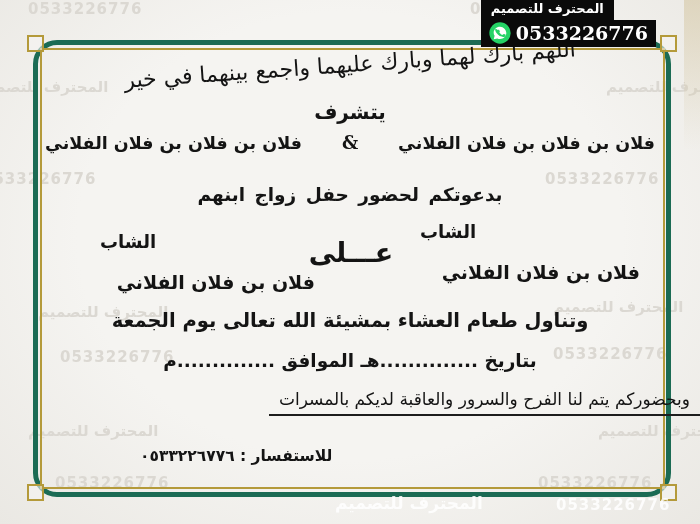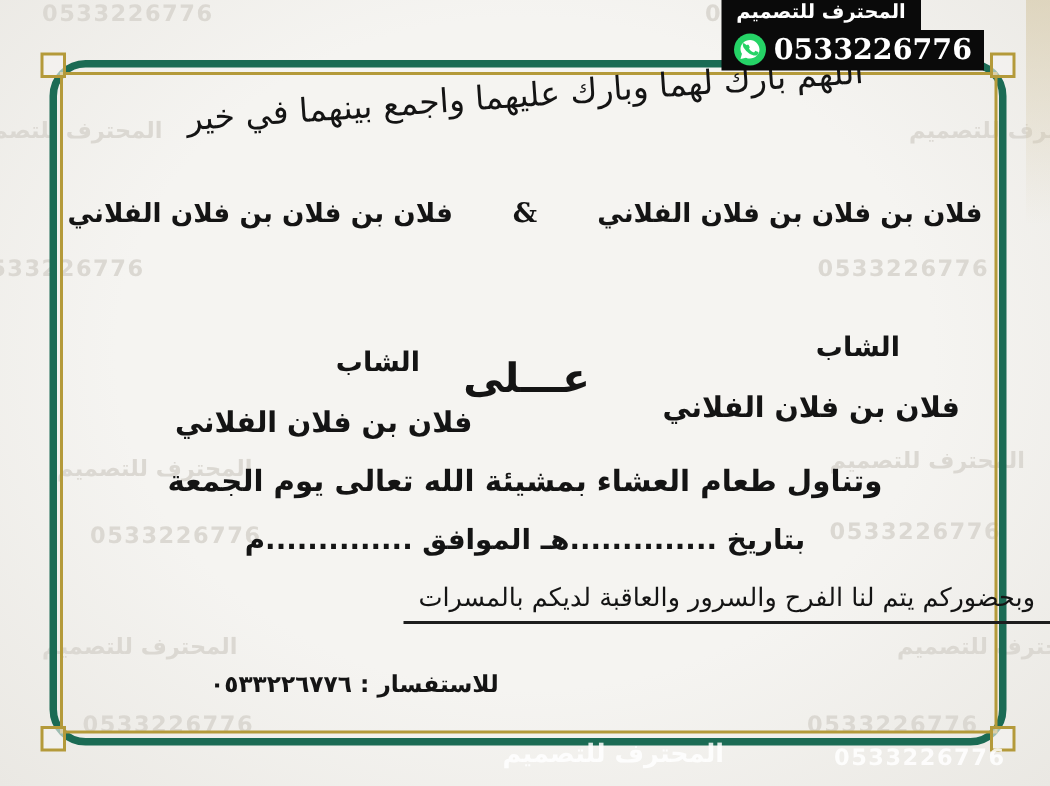--- a/index.html
+++ b/index.html
@@ -72,21 +72,21 @@
     font-size:22px;font-weight:500;transform:rotate(-4deg);
     font-family:"DejaVu Sans",sans-serif;
   }
   .honor{top:100px;font-size:20px;font-weight:bold;}
   .hosts{
     top:132px;left:45px;right:45px;display:flex;justify-content:space-between;
     align-items:baseline;font-size:17.5px;font-weight:bold;
   }
   .hosts .amp{font-family:"DejaVu Serif",serif;font-size:18px;padding:0 4px;}
   .invite{top:184px;font-size:18.5px;font-weight:bold;word-spacing:3px;}
-  .glabel{width:180px;text-align:right;font-size:18px;font-weight:bold;}
+  .glabel{width:180px;text-align:left;font-size:18px;font-weight:bold;}
   .glabel.r{left:420px;top:221px;}
   .glabel.l{left:100px;top:231px;}
   .ala{left:281px;top:237px;width:140px;text-align:center;font-size:27px;font-weight:bold;}
   .gname{font-size:19px;font-weight:bold;}
   .gname.r{left:400px;top:261px;width:240px;}
   .gname.l{left:65px;top:271px;width:250px;}
   .dinner{top:309px;font-size:19.5px;font-weight:bold;}
   .dateline{top:350px;font-size:18.5px;font-weight:bold;letter-spacing:.5px;}
   .blessing-wrap{top:389px;text-align:right;}
   .blessing{
@@ -134,27 +134,29 @@
         <circle cx="16" cy="16" r="15.5" fill="#25d366"></circle>
         <path fill="#ffffff" d="M16 6.8c-5.1 0-9.2 3.9-9.2 8.7 0 1.7.5 3.2 1.4 4.6L6.8 25.2l5.3-1.3c1.2.6 2.5.9 3.9.9 5.1 0 9.2-3.9 9.2-8.7S21.1 6.8 16 6.8z"></path>
         <path fill="#25d366" d="M12.9 11.8c.2-.5.5-.5.7-.5h.6c.2 0 .5 0 .7.5.2.5.7 1.7.8 1.8.1.2.1.3 0 .5-.1.2-.2.3-.4.5-.2.2-.3.4-.1.7.2.3.8 1.3 1.8 2.1 1.2.9 2.2 1.2 2.5 1.3.3.1.5.1.7-.1.2-.2.7-.8.9-1.1.2-.3.4-.2.7-.1.2.1 1.6.8 1.9.9.3.1.4.2.5.3 0 .2 0 .9-.3 1.7-.3.8-1.7 1.5-2.3 1.5-.6.1-1.4.3-4.6-1-3.9-1.6-6.3-5.5-6.5-5.7-.2-.3-1.5-2.1-1.5-4 0 0 .2-.8.9-1.3z"></path>
       </svg>
       <span>0533226776</span>
     </div>
   </div>
 
   <div class="txt dua">اللهم بارك لهما وبارك عليهما واجمع بينهما في خير</div>
 
+  <div class="txt center honor">يتشرف</div>
 
   <div class="txt hosts">
     <span>فلان بن فلان بن فلان الفلاني</span>
     <span class="amp">&amp;</span>
     <span>فلان بن فلان بن فلان الفلاني</span>
   </div>
 
+  <div class="txt center invite">بدعوتكم لحضور حفل زواج  ابنهم</div>
 
   <div class="txt glabel r">الشاب</div>
   <div class="txt glabel l">الشاب</div>
   <div class="txt ala">عـــلى</div>
   <div class="txt gname r">فلان بن فلان الفلاني</div>
   <div class="txt gname l">فلان بن فلان الفلاني</div>
 
   <div class="txt center dateline">بتاريخ ..............هـ الموافق ..............م</div>
 
   <div class="txt center dinner">وتناول طعام العشاء بمشيئة الله تعالى يوم الجمعة</div>

